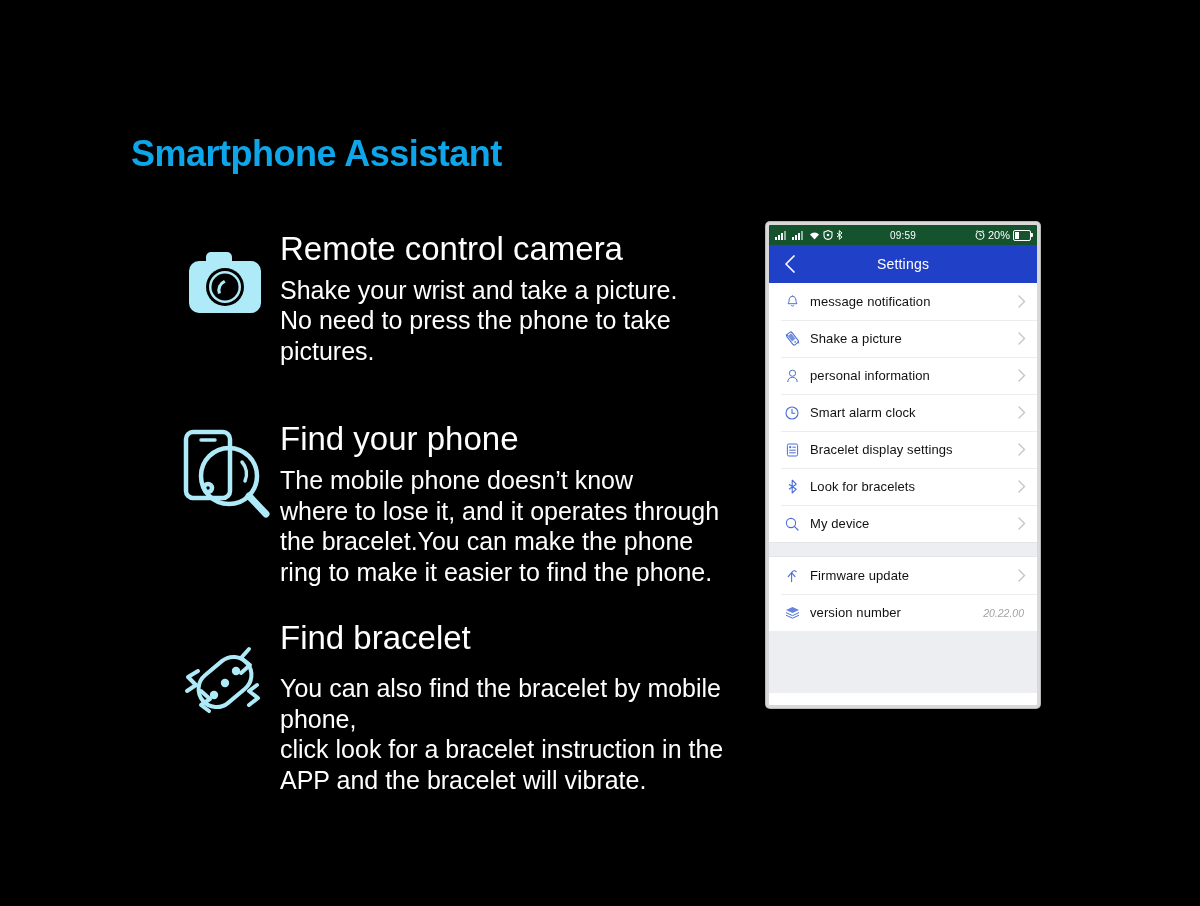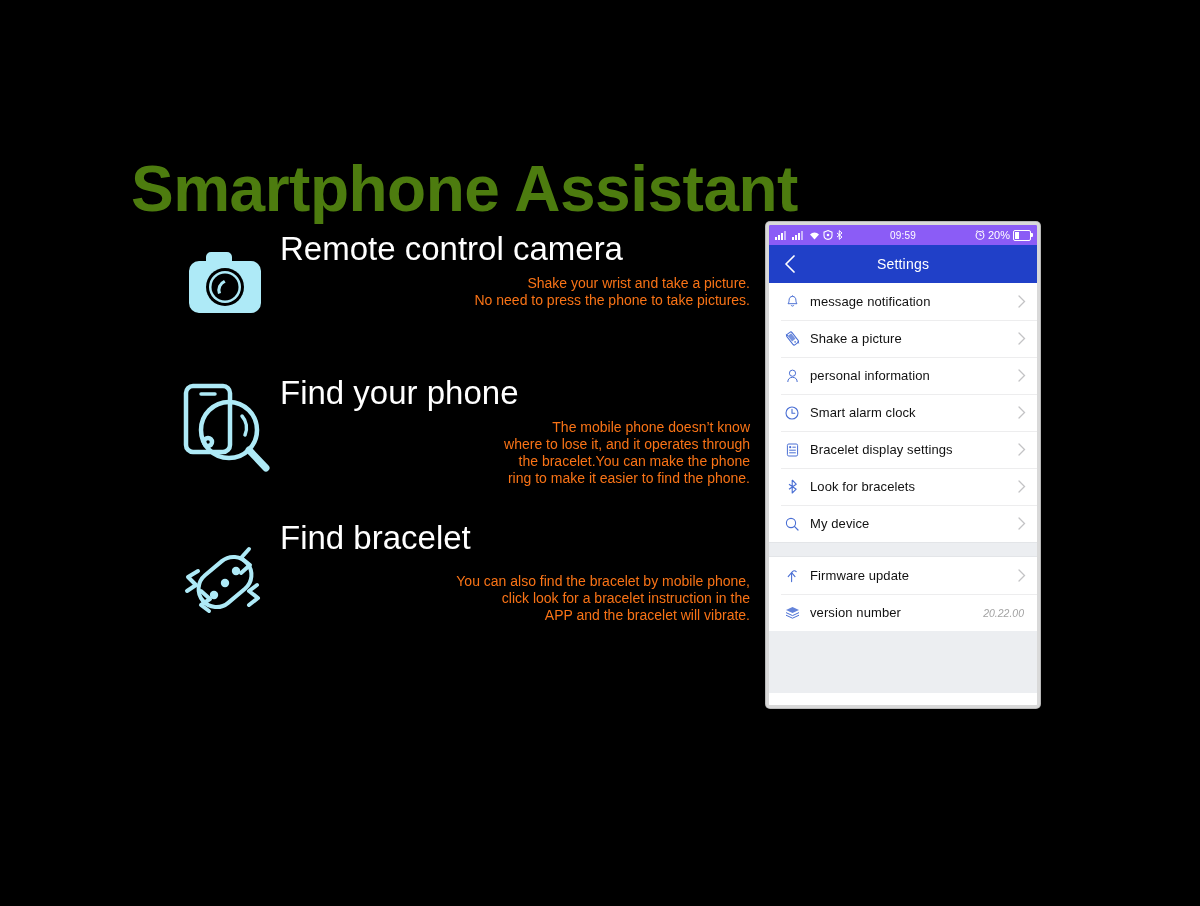--- a/index.html
+++ b/index.html
@@ -14,24 +14,24 @@
     overflow: hidden;
     font-family: "Liberation Sans", sans-serif;
     color: #ffffff;
   }
 
   
   .page-title {
     position: absolute;
     left: 131px;
     top: 109px;
-    font-size: 64px;
+    font-size: 36px;
     font-weight: bold;
     letter-spacing: -0.5px;
-    color: #4d7c0f;
+    color: #0ea5e9;
     white-space: nowrap;
   }
 
   
   .features {
     position: absolute;
     left: 170px;
     top: 228px;
     width: 580px;
   }
@@ -52,25 +52,24 @@
     padding-top: 2px;
   }
   .feature-title {
     font-size: 33px;
     font-weight: normal;
     color: #ffffff;
     line-height: 1.15;
     margin-bottom: 7px;
   }
   .feature-desc {
-    font-size: 14px;
+    font-size: 25px;
     line-height: 1.22;
-    color: #f97316;
+    color: #ffffff;
     white-space: pre-line;
-    text-align: right;
   }
 
   #feature-0 { margin-bottom: 52px; }
   #feature-0 .feature-icon { padding-top: 18px; }
   #feature-1 { margin-bottom: 32px; }
   #feature-1 .feature-icon { padding-top: 8px; }
   #feature-2 .feature-icon { padding-top: 22px; }
   #feature-2 .feature-body { padding-top: 0px; }
   #feature-2 .feature-title { margin-bottom: 16px; }
 
@@ -93,21 +92,21 @@
     height: 100%;
     background: #efeff0;
     display: flex;
     flex-direction: column;
     position: relative;
   }
 
   
   .status-bar {
     height: 20px;
-    background: #8b5cf6;
+    background: #14532d;
     color: #ffffff;
     display: flex;
     align-items: center;
     padding: 0 6px;
     font-size: 9.5px;
     flex: 0 0 auto;
     justify-content: space-between;
   }
   .sb-left { display: flex; align-items: center; gap: 3px; flex: 1 1 0; }
   .sb-center { flex: 0 0 auto; font-size: 10px; letter-spacing: 0.2px; }

